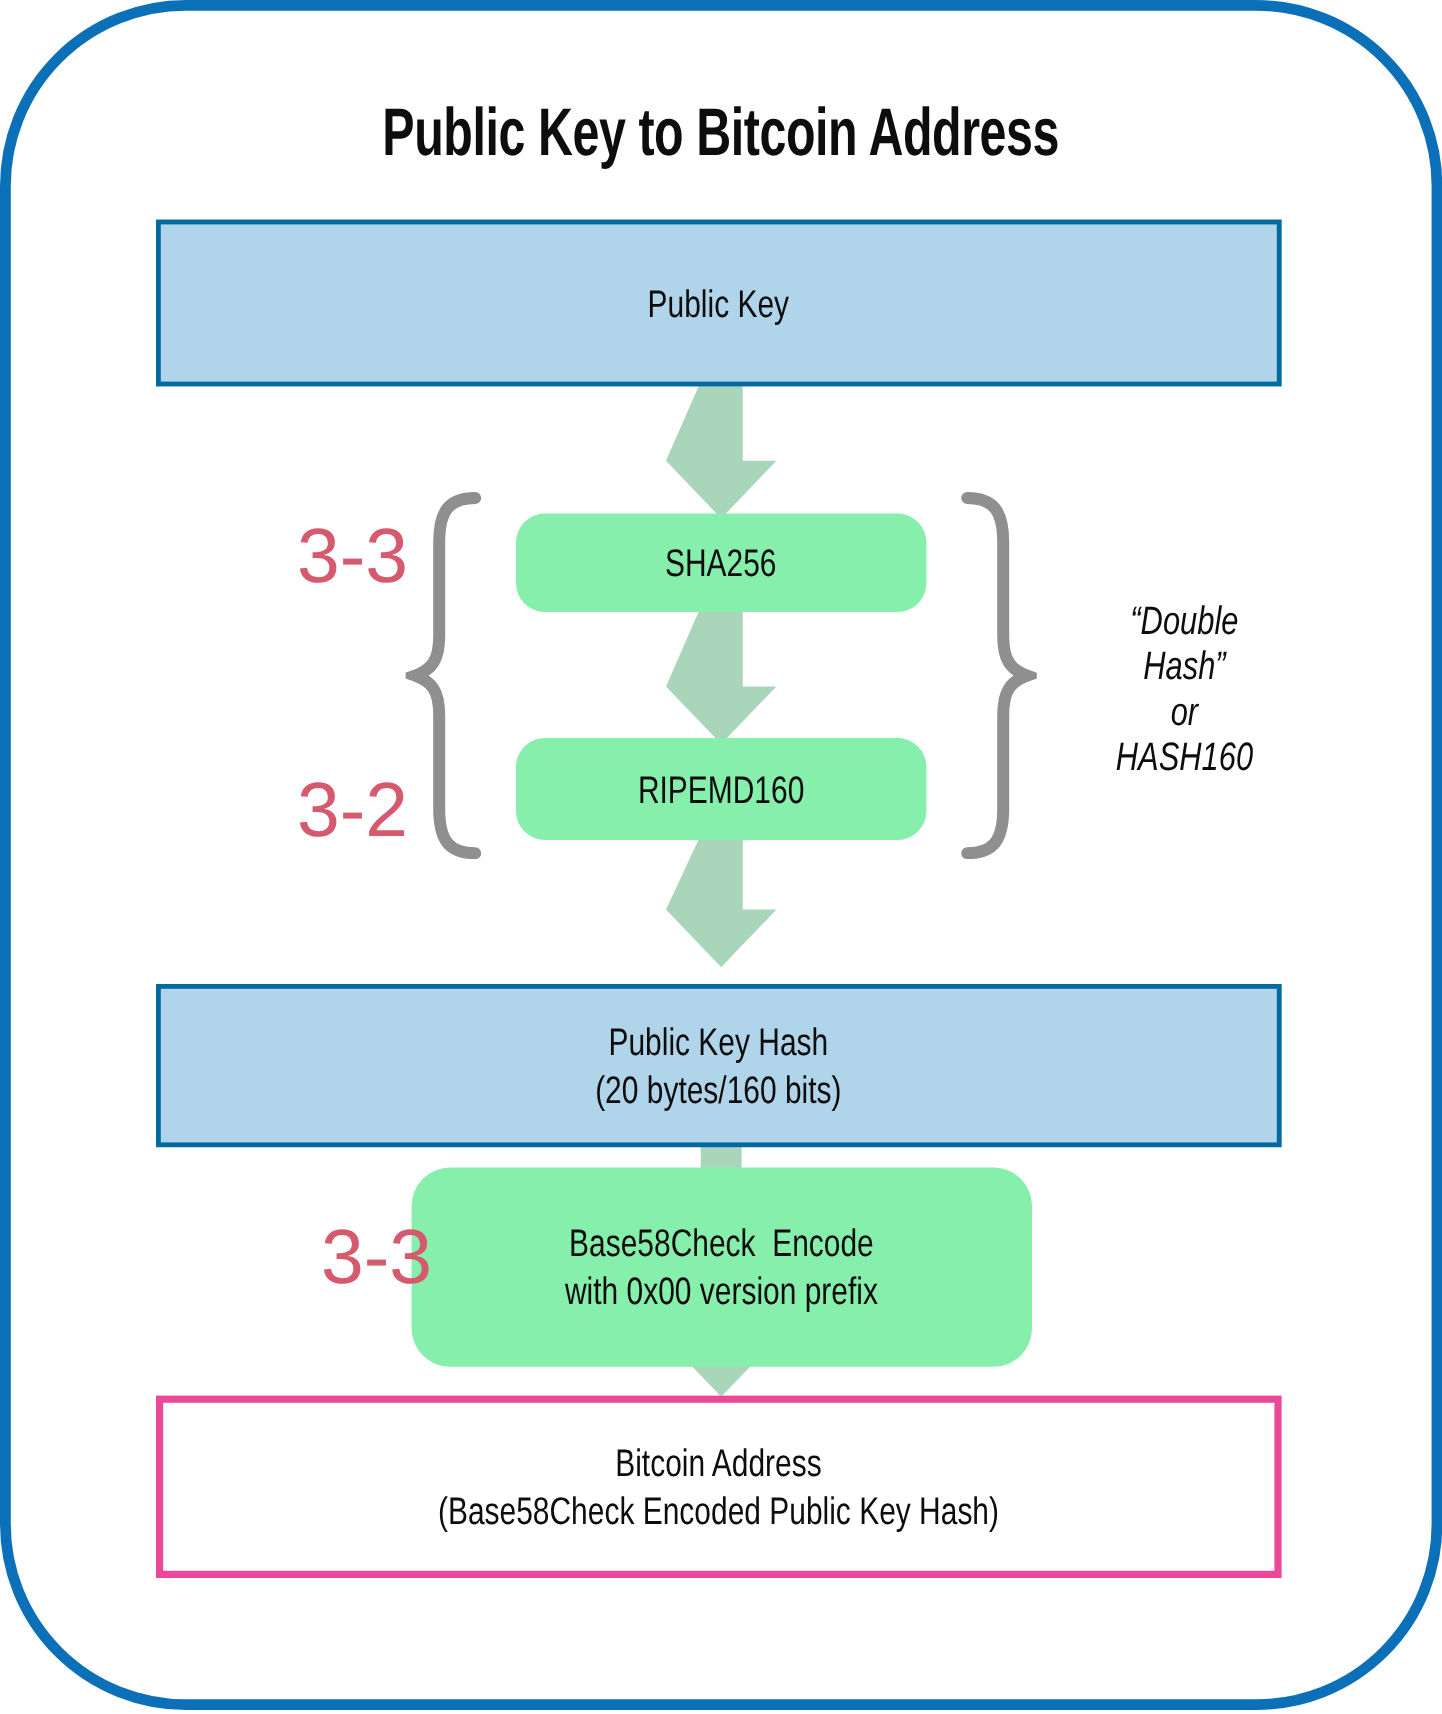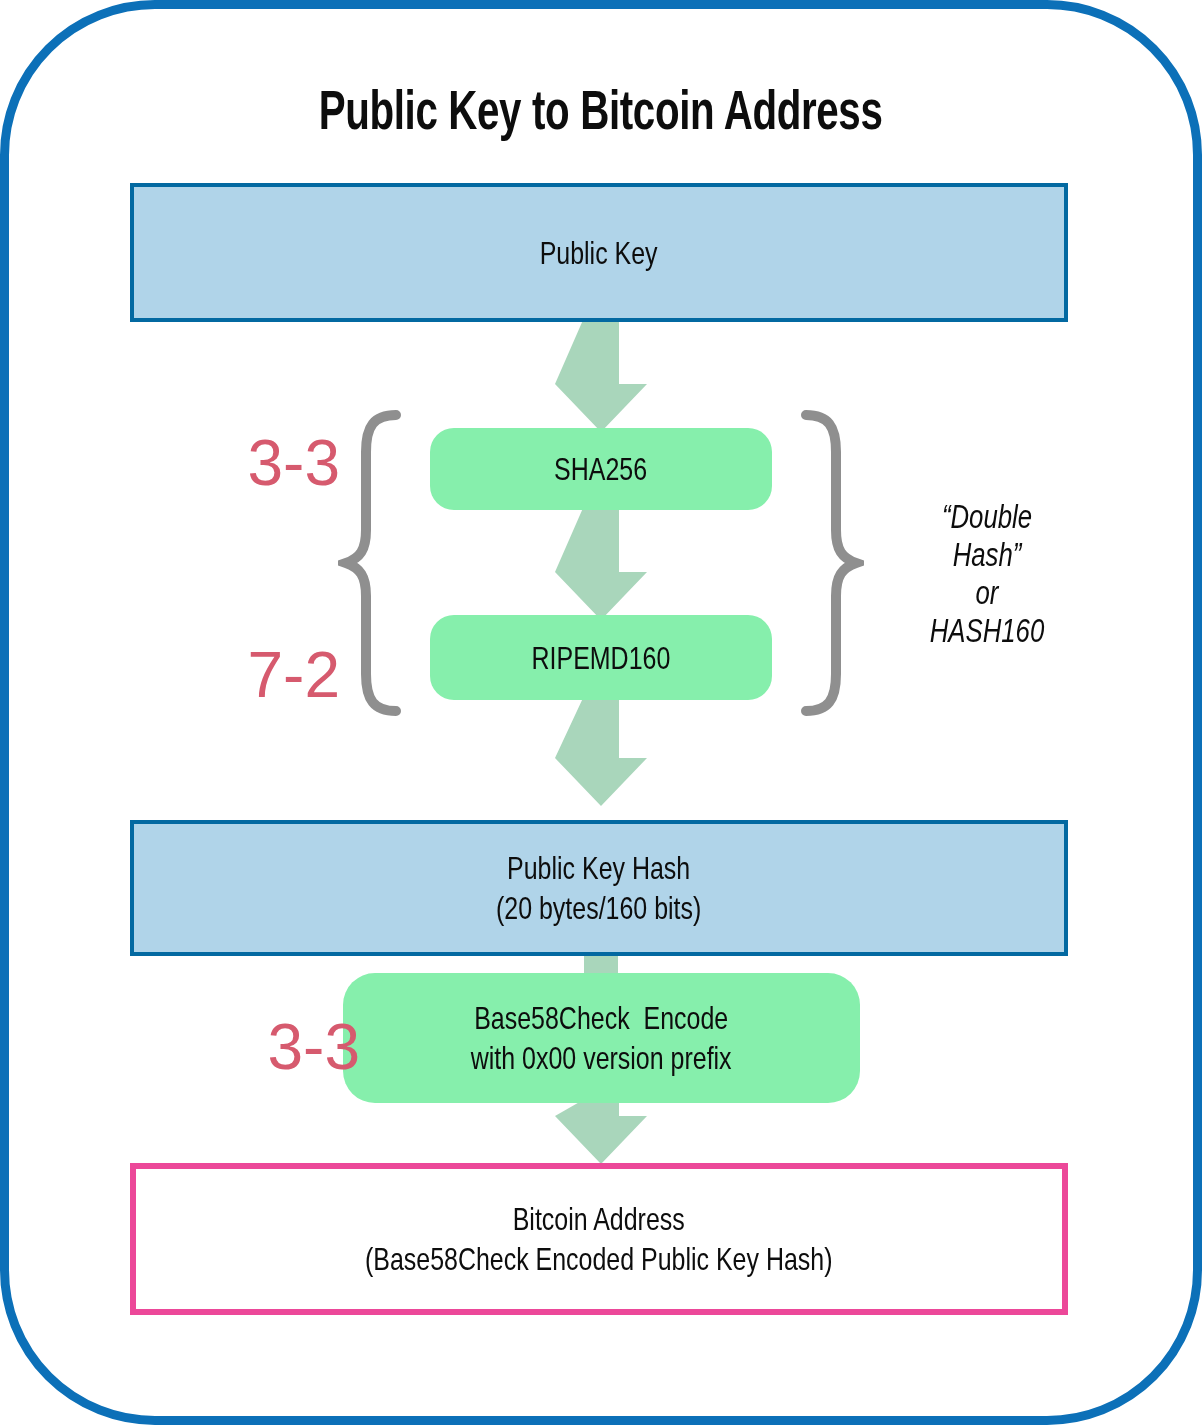--- a/index.html
+++ b/index.html
@@ -22,21 +22,21 @@
     position:absolute;display:flex;align-items:center;justify-content:center;
     box-sizing:border-box;text-align:center;font-size:32px;line-height:40px;z-index:2;
   }
   .blue{background:#b0d4e9;border:4px solid #0369a1;}
   .white{background:#ffffff;border:6px solid #ec4899;}
   .green{background:#86efac;border-radius:24px;}
   #box-pk {left:130px;top:183px;width:938px;height:139px;}
   #box-sha{left:430px;top:428px;width:342px;height:82px;}
   #box-rip{left:430px;top:615px;width:342px;height:85px;}
   #box-pkh{left:130px;top:820px;width:938px;height:136px;}
-  #box-b58{left:343px;top:973px;width:517px;height:130px;border-radius:32px;}
+  #box-b58{left:343px;top:973px;width:517px;height:166px;border-radius:32px;}
   #box-ba {left:130px;top:1163px;width:938px;height:152px;}
 
   .arrow{position:absolute;z-index:1;}
   .arrow svg{display:block;width:100%;height:100%;}
   .arrow polygon{fill:#a9d6bb;}
   #arr1{left:555px;top:320px;width:92px;height:112px;}
   #arr2{left:555px;top:508px;width:92px;height:112px;}
   #arr3{left:555px;top:698px;width:92px;height:108px;}
   #arr4{left:584px;top:936px;width:34px;height:40px;background:#a9d6bb;}
   #arr5{left:555px;top:1100px;width:92px;height:64px;}
@@ -107,21 +107,21 @@
 <div class="box green" id="box-b58">
   <span class="cx">Base58Check  Encode
 with 0x00 version prefix</span>
 </div>
 <div class="box white" id="box-ba">
   <span class="cx">Bitcoin Address
 (Base58Check Encoded Public Key Hash)</span>
 </div>
 
 <div class="step" id="step1">3-3</div>
-<div class="step" id="step2">7-2</div>
+<div class="step" id="step2">3-2</div>
 <div class="step" id="step3">3-3</div>
 
 <div class="brace" id="brace-l">
   <svg viewBox="0 0 70 306">
     <path d="M58,5 C36,5 28,16 28,42 L28,120 C28,140 22,148 8,153 C22,158 28,166 28,186 L28,264 C28,290 36,301 58,301"></path>
   </svg>
 </div>
 <div class="brace" id="brace-r">
   <svg viewBox="0 0 70 306">
     <g transform="translate(70,0) scale(-1,1)">

